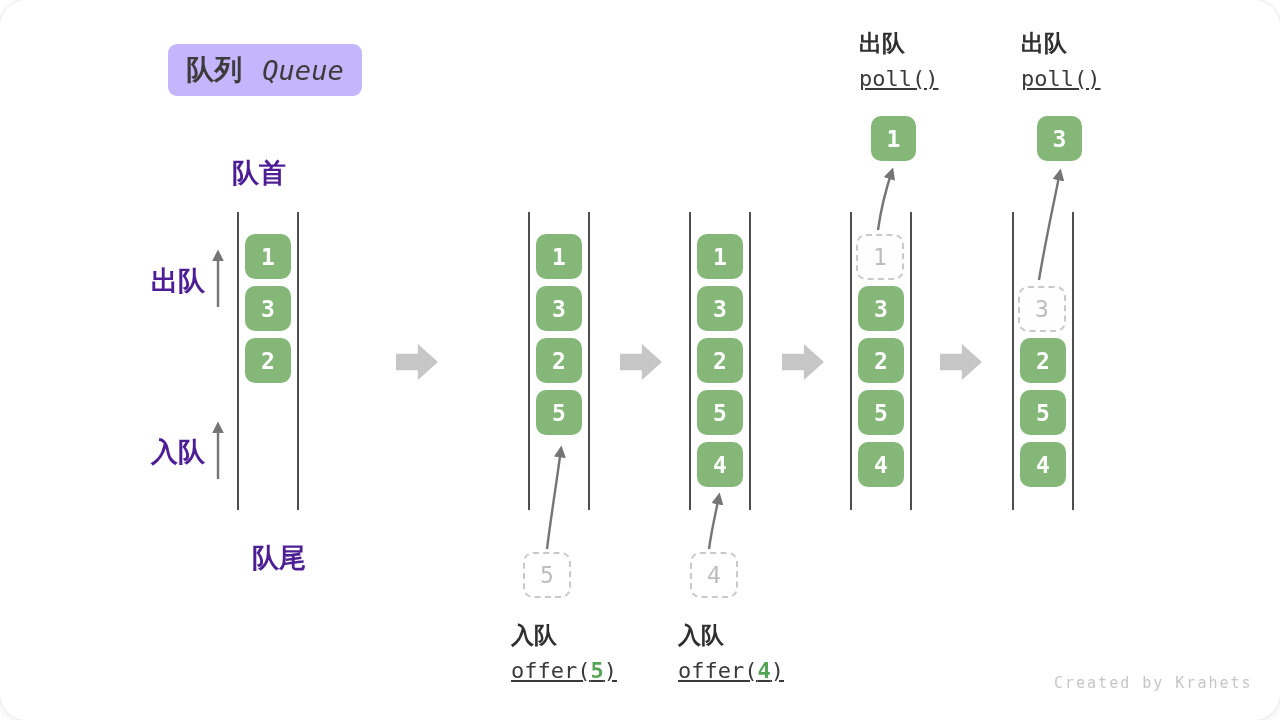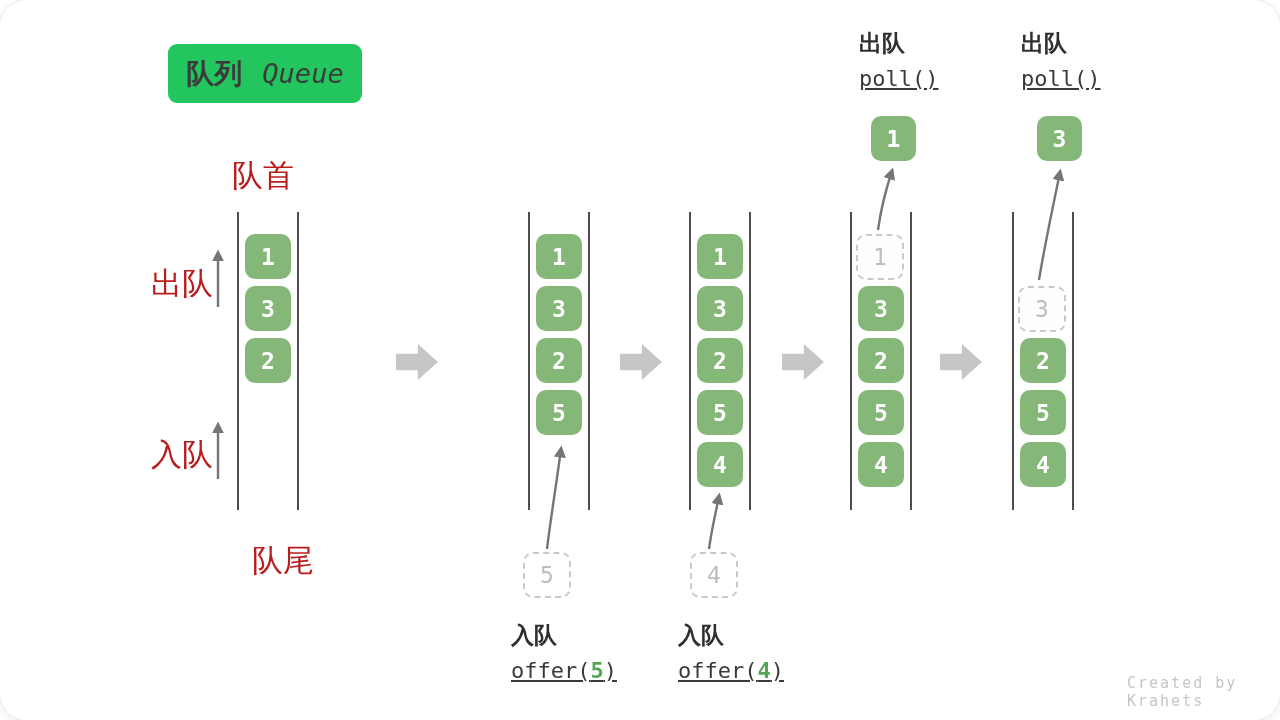--- a/index.html
+++ b/index.html
@@ -5,28 +5,28 @@
   html,body { margin:0; padding:0; background:#ffffff; }
   .canvas {
     position:relative; width:1280px; height:720px; background:#ffffff;
     border-radius:26px; overflow:hidden;
     box-shadow: 0 0 0 1px #ececec, 0 3px 10px rgba(0,0,0,.07);
     font-family:"Liberation Sans", sans-serif;
   }
   .overlay { position:absolute; left:0; top:0; width:1280px; height:720px; pointer-events:none; }
 
   .badge {
-    position:absolute; left:168px; top:44px; width:194px; height:59px;
-    background:#22c55e; border-radius:9px;
+    position:absolute; left:168px; top:44px; width:194px; height:52px;
+    background:#c4b5fd; border-radius:9px;
     display:flex; align-items:center; justify-content:center; gap:20px;
   }
   .badge .zh { font-weight:700; font-size:28px; color:#3b3b3b; }
   .badge .en { font-family:"DejaVu Sans Mono", monospace; font-size:27px; color:#3b3b3b;font-style:italic; }
 
-  .cjk { position:absolute; font-weight:400; font-size:31px; color:#b91c1c; white-space:nowrap; }
+  .cjk { position:absolute; font-weight:700; font-size:27px; color:#4c1d95; white-space:nowrap; }
 
   .qcol {
     position:absolute; top:212px; height:298px; width:58px;
     border-left:2px solid #4e4e4e; border-right:2px solid #4e4e4e;
   }
   .box {
     position:absolute; left:6px; width:46px; height:45px; border-radius:10px;
     background:#85b878; color:#ffffff;
     font-family:"DejaVu Sans Mono", monospace; font-weight:700; font-size:23px;
     display:flex; align-items:center; justify-content:center;
@@ -52,21 +52,21 @@
   .op { position:absolute; display:flex; flex-direction:column; gap:7px; }
   .op .zh { font-weight:700; font-size:23px; color:#2f2f2f; }
   .op .code { font-family:"DejaVu Sans Mono", monospace; font-size:22px; color:#3a3a3a; white-space:nowrap;text-decoration:underline; }
   .op .code .arg { color:#56a456; font-weight:700; }
 
   .block-arrow {
     position:absolute; width:42px; height:36px; background:#c6c6c6;
     clip-path: polygon(0 27%, 52% 27%, 52% 0, 100% 50%, 52% 100%, 52% 73%, 0 73%);
   }
   .watermark {
-    position:absolute; left:1127px; top:674px;
+    position:absolute; left:1054px; top:674px;
     font-family:"DejaVu Sans Mono", monospace; font-size:15px;
     color:#c6c6c6; letter-spacing:2px;
   }
 </style>
 </head>
 <body>
 
 <div class="canvas">
 
   <svg class="overlay" viewBox="0 0 1280 720">

